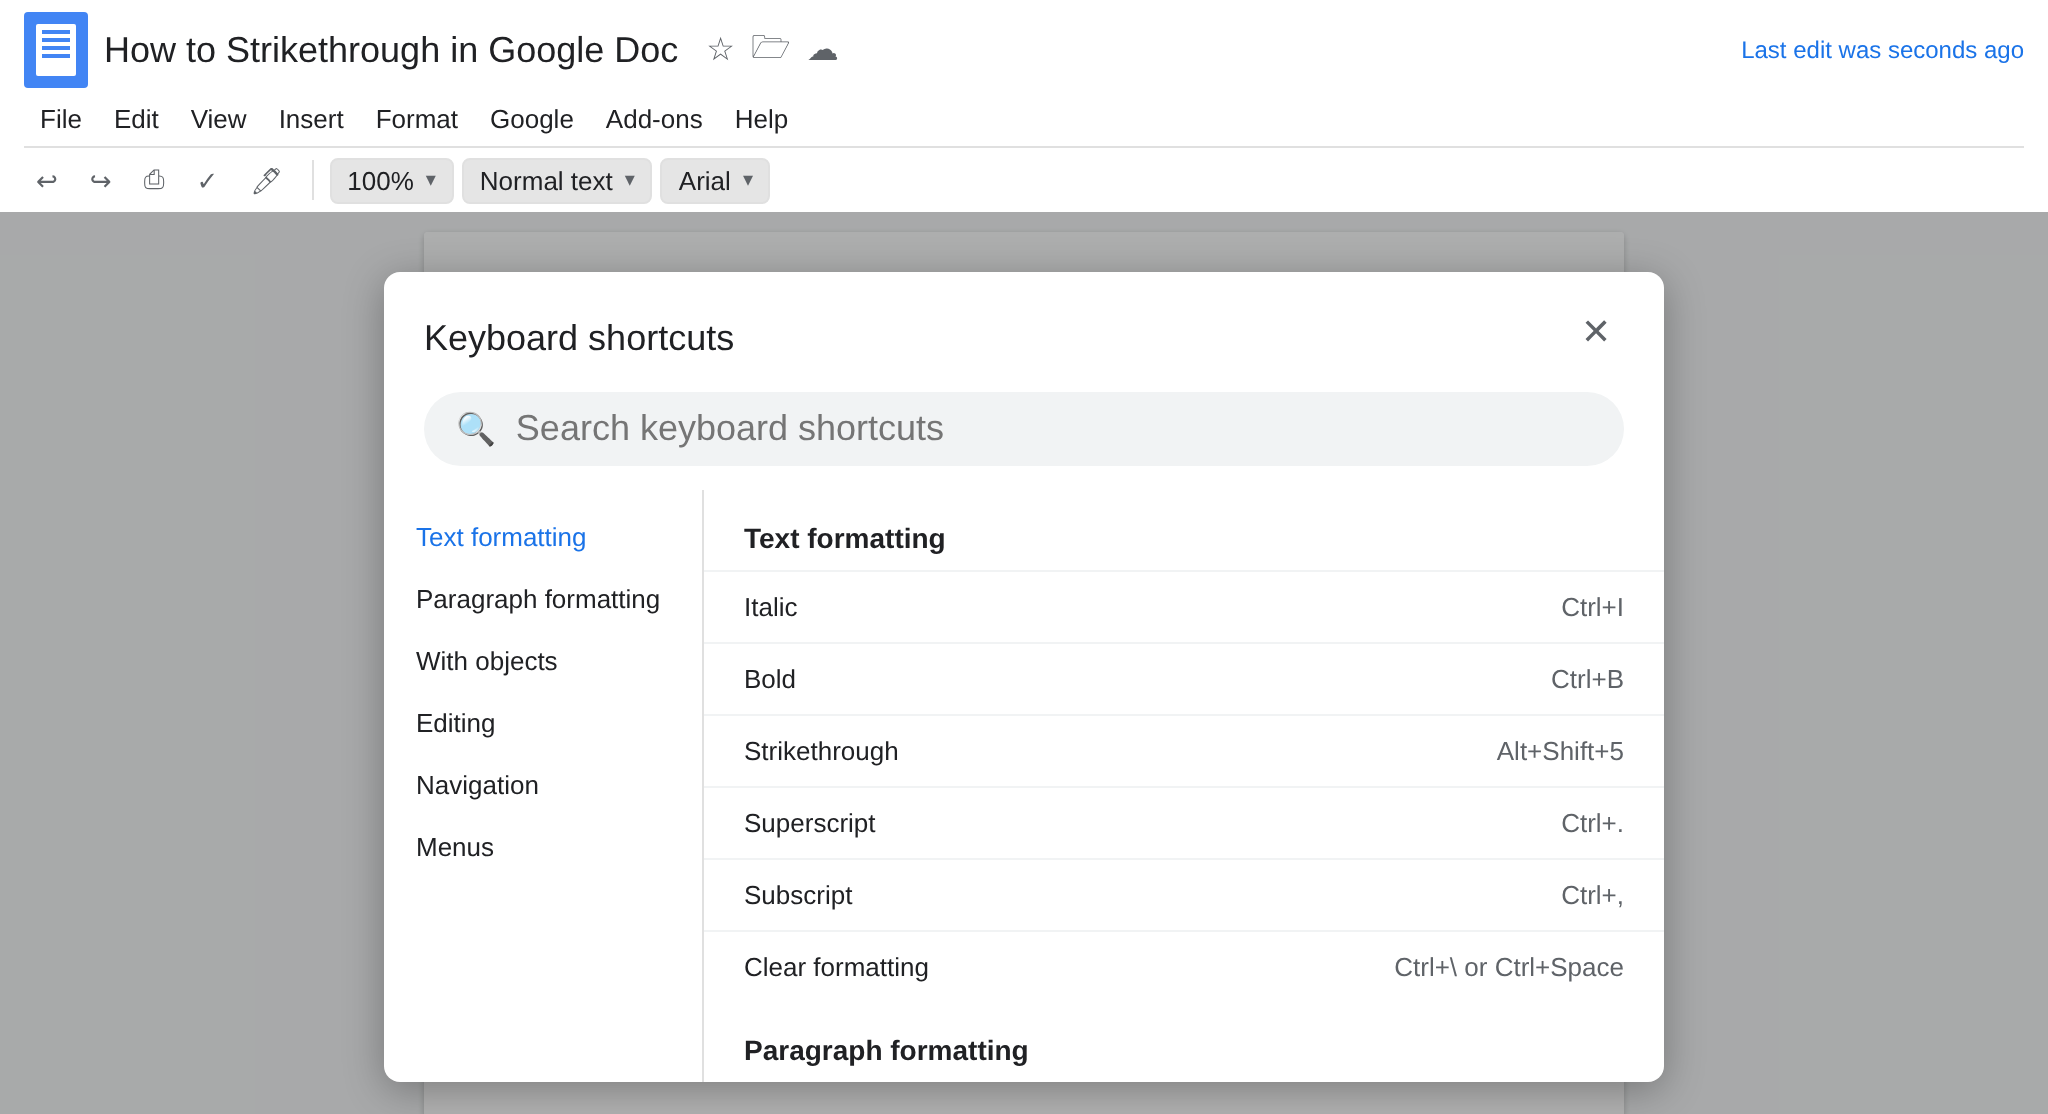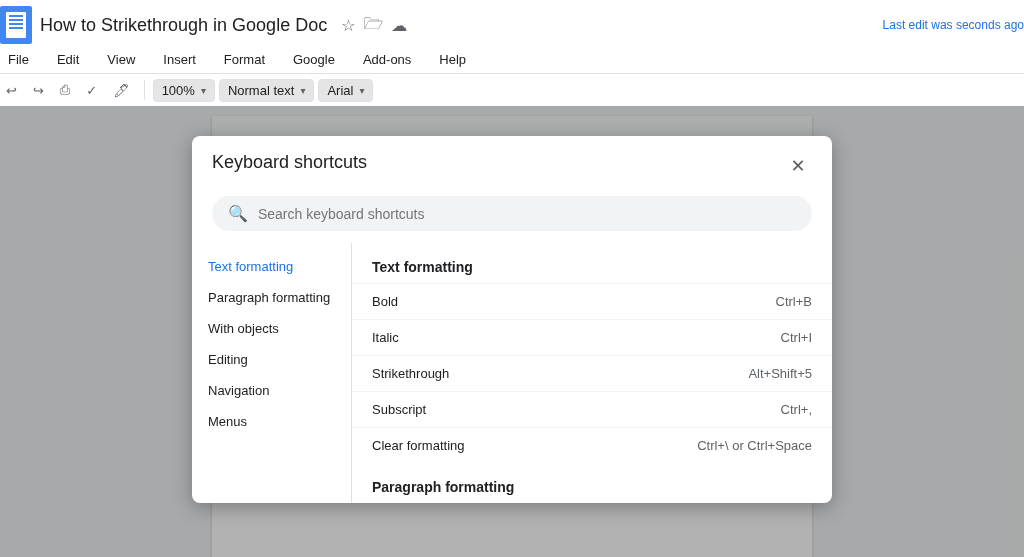--- a/index.html
+++ b/index.html
@@ -1,51 +1,51 @@
 <!DOCTYPE html>
 <html><head>
   <meta charset="utf-8">
   <style>
     * { box-sizing: border-box; margin: 0; padding: 0; }
     body { font-family: Arial, sans-serif; background: #f1f3f4; font-size: 13px; color: #202124; overflow: hidden; }
 
     
-    .top-bar { background: #fff; padding: 6px 0 0; display: flex; flex-direction: column; }
+    .top-bar { background: #fff; padding: 6px 12px 0; display: flex; flex-direction: column; }
     .title-row { display: flex; align-items: center; gap: 8px; padding-bottom: 4px; }
     .doc-icon { width: 32px; height: 38px; background: #4285f4; border-radius: 2px; display: flex; align-items: center; justify-content: center; flex-shrink: 0; }
     .doc-icon-inner { width: 20px; height: 26px; background: #fff; border-radius: 1px; position: relative; }
     .doc-icon-inner::before { content: ''; position: absolute; top: 3px; left: 3px; right: 3px; height: 2px; background: #4285f4; box-shadow: 0 4px 0 #4285f4, 0 8px 0 #4285f4, 0 12px 0 #4285f4; }
     .doc-title { font-size: 18px; color: #202124; font-weight: normal; }
     .title-icons { display: flex; gap: 8px; align-items: center; color: #5f6368; margin-left: 6px; }
     .title-icons span { font-size: 16px; cursor: pointer; }
     .last-edit { font-size: 12px; color: #1a73e8; margin-left: auto; cursor: pointer; }
-    .menu-row { display: flex; align-items: center; gap: 12px; padding-bottom: 2px; }
+    .menu-row { display: flex; align-items: center; gap: 0; padding-bottom: 2px; }
     .menu-item { padding: 4px 8px; font-size: 13px; color: #202124; cursor: pointer; border-radius: 4px; }
     .toolbar-row { display: flex; align-items: center; gap: 4px; padding: 4px 0; border-top: 1px solid #e0e0e0; }
     .toolbar-btn { padding: 4px 6px; color: #5f6368; cursor: pointer; border-radius: 4px; font-size: 13px; border: none; background: none; }
     .toolbar-dropdown { display: flex; align-items: center; gap: 2px; padding: 3px 8px; border: 1px solid #e0e0e0; border-radius: 4px; cursor: pointer; background: #e5e5e5; font-size: 13px; color: #202124; }
     .toolbar-dropdown .chevron { font-size: 10px; color: #5f6368; margin-left: 4px; }
     .separator { width: 1px; height: 20px; background: #e0e0e0; margin: 0 4px; }
 
     
     .doc-area { display: flex; background: #f1f3f4; height: calc(557px - 90px); position: relative; }
     .doc-page { background: #fff; width: 600px; margin: 10px auto; border-radius: 2px; box-shadow: 0 1px 3px rgba(0,0,0,0.2); position: relative; overflow: hidden; }
     .page-content { padding: 40px; }
     .ruler { height: 22px; background: #f8f9fa; border-bottom: 1px solid #e0e0e0; }
 
     
     .modal-overlay { position: absolute; top: 0; left: 0; right: 0; bottom: 0; background: rgba(0,0,0,0.3); display: flex; align-items: flex-start; justify-content: center; padding-top: 30px; z-index: 100; }
     .modal { background: #fff; border-radius: 8px; width: 640px; max-height: 500px; box-shadow: 0 4px 20px rgba(0,0,0,0.3); display: flex; flex-direction: column; overflow: hidden; }
-    .modal-header { display: flex; align-items: flex-start; justify-content: space-between; padding: 16px 20px 8px; }
+    .modal-header { display: flex; align-items: flex-end; justify-content: space-between; padding: 16px 20px 8px; }
     .modal-title { font-size: 18px; font-weight: normal; color: #202124; }
     .close-btn { background: none; border: none; cursor: pointer; color: #5f6368; font-size: 18px; padding: 4px; border-radius: 50%; width: 28px; height: 28px; display: flex; align-items: center; justify-content: center; }
     .search-row { padding: 8px 20px 12px; }
     .search-box { display: flex; align-items: center; background: #f1f3f4; border-radius: 24px; padding: 8px 16px; gap: 10px; }
     .search-icon-svg { color: #5f6368; font-size: 16px; flex-shrink: 0; }
-    .search-input { border: none; background: none; outline: none; font-size: 14px; color: #202124; width: 100%; }
+    .search-input { border: none; background: none; outline: none; font-size: 18px; color: #202124; width: 100%; }
     .modal-body { display: flex; flex: 1; overflow: hidden; }
     .sidebar-nav { width: 160px; padding: 8px 0; border-right: 1px solid #e0e0e0; flex-shrink: 0; overflow-y: auto; }
     .nav-item { padding: 8px 16px; font-size: 13px; cursor: pointer; color: #202124; }
     .nav-item.active { color: #1a73e8; font-weight: 500; }
     .content-area { flex: 1; overflow-y: auto; padding: 0; }
     .section-header { font-weight: 600; font-size: 14px; padding: 16px 20px 8px; color: #202124; }
     .shortcut-row { display: flex; align-items: center; justify-content: space-between; padding: 10px 20px; border-top: 1px solid #f1f3f4; }
     .shortcut-name { font-size: 13px; color: #202124; }
     .shortcut-key { font-size: 13px; color: #5f6368; }
   </style>
@@ -125,30 +125,34 @@
             <div class="nav-item">Paragraph formatting</div>
             <div class="nav-item">With objects</div>
             <div class="nav-item">Editing</div>
             <div class="nav-item">Navigation</div>
             <div class="nav-item">Menus</div>
           </div>
 
         <div class="content-area" id="content-area">
             <div class="section-header">Text formatting</div>
             <div class="shortcut-row">
+              <span class="shortcut-name">Italic</span>
+              <span class="shortcut-key">Ctrl+I</span>
+            </div>
+            <div class="shortcut-row">
               <span class="shortcut-name">Bold</span>
               <span class="shortcut-key">Ctrl+B</span>
             </div>
             <div class="shortcut-row">
-              <span class="shortcut-name">Italic</span>
-              <span class="shortcut-key">Ctrl+I</span>
+              <span class="shortcut-name">Strikethrough</span>
+              <span class="shortcut-key">Alt+Shift+5</span>
             </div>
             <div class="shortcut-row">
-              <span class="shortcut-name">Strikethrough</span>
-              <span class="shortcut-key">Alt+Shift+5</span>
+              <span class="shortcut-name">Superscript</span>
+              <span class="shortcut-key">Ctrl+.</span>
             </div>
             <div class="shortcut-row">
               <span class="shortcut-name">Subscript</span>
               <span class="shortcut-key">Ctrl+,</span>
             </div>
             <div class="shortcut-row">
               <span class="shortcut-name">Clear formatting</span>
               <span class="shortcut-key">Ctrl+\ or Ctrl+Space</span>
             </div>
             <div class="section-header">Paragraph formatting</div>

